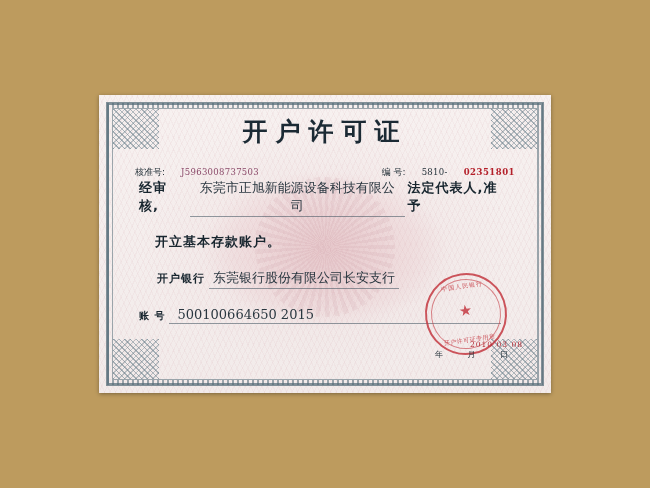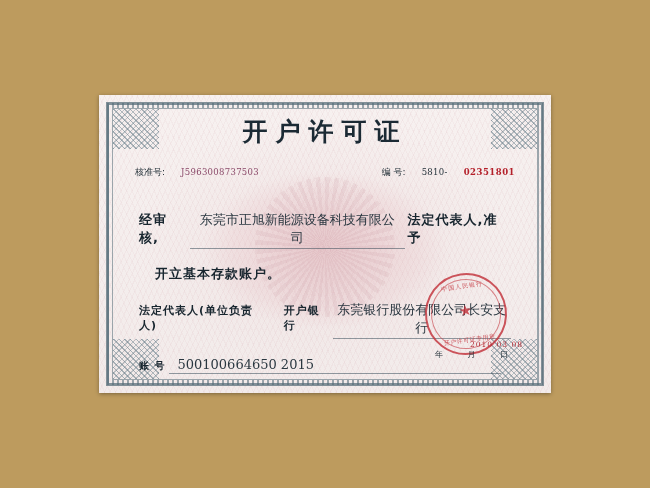--- a/index.html
+++ b/index.html
@@ -146,21 +146,21 @@
     font-weight: bold;
     letter-spacing: 0.5px;
   }
   .meta-value.dark {
     color: #25323b;
   }
 
   .body-line {
     display: flex;
     align-items: baseline;
-    margin-top: 32px;
+    margin-top: 0;
     padding: 0 18px;
     font-size: 11.5px;
     gap: 3px;
   }
   .strong-cn {
     font-size: 13px;
     font-weight: bold;
     color: #18262f;
     letter-spacing: 1px;
   }
@@ -303,21 +303,20 @@
         <span class="strong-cn">经审核,</span>
         <span class="fill wide">东莞市正旭新能源设备科技有限公司</span>
         <span class="strong-cn">法定代表人,准予</span>
       </div>
 
       <div class="line2">
         <span class="strong-cn">开立基本存款账户。</span>
       </div>
 
       <div class="row-flex">
-        <span class="strong-cn" style="font-size:11px;">法定代表人(单位负责人)</span>
         <span class="spacer"></span>
         <span class="strong-cn" style="font-size:11px;">开户银行</span>
         <span class="fill">东莞银行股份有限公司长安支行</span>
       </div>
 
       <div class="acct-row">
         <span class="strong-cn" style="font-size:10px;">账 号</span>
         <span class="fill acct">500100664650 2015</span>
       </div>
     </div>

